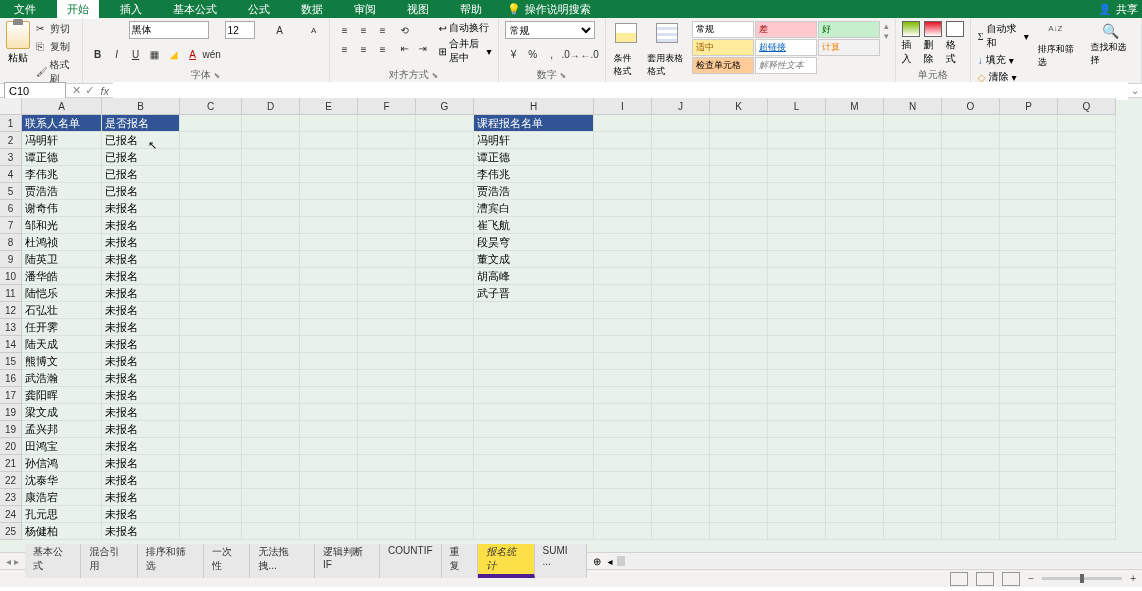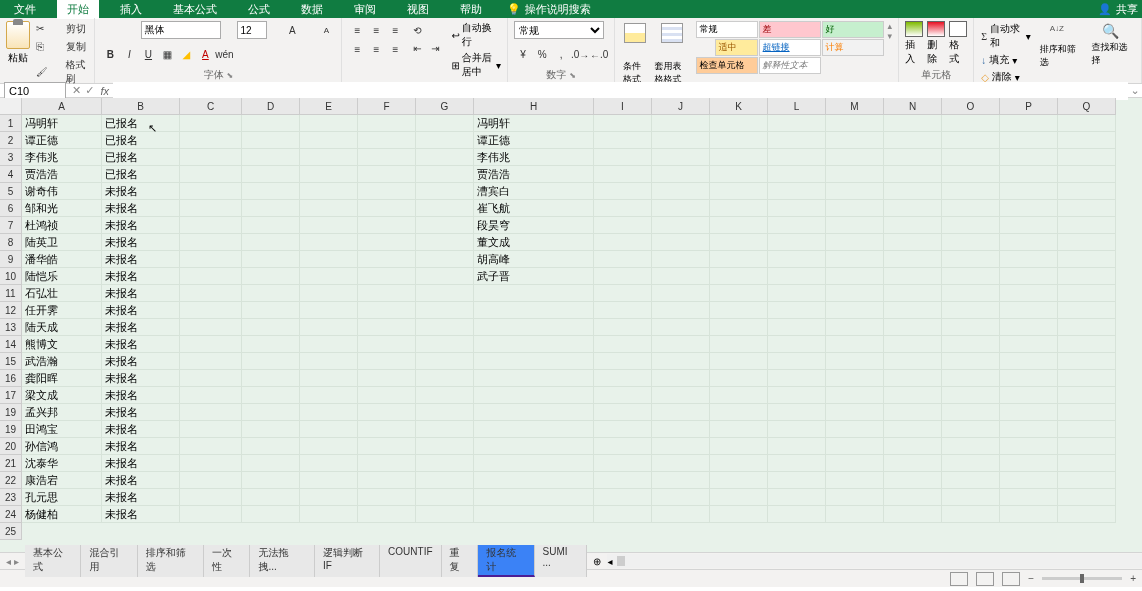--- a/index.html
+++ b/index.html
@@ -14,50 +14,50 @@
 
 .ribbon { height: 66px; background: #f3f2f1; border-bottom: 1px solid #d4d4d4; display: flex; font-size: 10px; }
 .group { border-right: 1px solid #e0e0e0; padding: 3px 6px 1px 6px; display: flex; flex-direction: column; justify-content: space-between; }
 .group-label { text-align: center; color: #666; font-size: 10px; margin-top: 2px; }
 .group-content { display: flex; align-items: flex-start; gap: 4px; flex: 1; }
 
 .clipboard-icon { width: 24px; height: 28px; background: linear-gradient(#fff, #f9e4b7); border: 1px solid #d4a84b; border-radius: 2px; position: relative; }
 .clipboard-icon::before { content: ''; position: absolute; top: -3px; left: 6px; width: 10px; height: 6px; background: #888; border-radius: 2px 2px 0 0; }
 .paste-col { display: flex; flex-direction: column; align-items: center; gap: 2px; }
 .small-btns { display: flex; flex-direction: column; gap: 2px; font-size: 10px; color: #333; }
-.small-btn { display: flex; align-items: center; gap: 18px; cursor: pointer; padding: 1px 2px; }
+.small-btn { display: flex; align-items: center; gap: 2px; cursor: pointer; padding: 1px 2px; }
 .mini-icon { width: 12px; height: 12px; display: inline-block; }
 .scissors::before { content: '✂'; font-size: 10px; }
 .copy-i::before { content: '⎘'; font-size: 10px; }
 .brush::before { content: '🖌'; font-size: 9px; }
 
 .font-top { display: flex; gap: 16px; align-items: flex-start; margin-left: 40px; }
 .font-select { width: 80px; height: 18px; border: 1px solid #ababab; background: #fff; font-size: 10px; padding: 0 2px; }
 .size-select { width: 30px; height: 18px; border: 1px solid #ababab; background: #fff; font-size: 10px; padding: 0 2px; text-align: left; }
 .rb { width: 18px; height: 18px; display: flex; align-items: center; justify-content: center; cursor: pointer; font-size: 10px; color: #333; }
 .font-bottom { display: flex; gap: 1px; margin-top: 2px; }
 
 .align-grid { display: grid; grid-template-columns: repeat(3, 18px); grid-template-rows: repeat(2, 18px); gap: 1px; }
 .align-extra { display: flex; flex-direction: column; gap: 2px; margin-left: 3px; }
 .wrap-btn { display: flex; align-items: center; gap: 2px; font-size: 10px; cursor: pointer; }
 
 .num-select { width: 90px; height: 18px; border: 1px solid #ababab; background: #fff; font-size: 10px; }
 .num-btns { display: flex; gap: 1px; margin-top: 2px; }
 
-.style-btn { display: flex; flex-direction: column; align-items: center; gap: 17px; cursor: pointer; font-size: 9px; padding: 2px; }
+.style-btn { display: flex; flex-direction: column; align-items: center; gap: 9px; cursor: pointer; font-size: 9px; padding: 2px; }
 .style-icon { width: 22px; height: 20px; border: 1px solid #999; }
 .cond-fmt { background: linear-gradient(#fff 50%, #ffeb9c 50%); }
 .table-fmt { background: repeating-linear-gradient(#fff, #fff 3px, #d9e1f2 3px, #d9e1f2 6px); }
 
 .cell-styles { display: grid; grid-template-columns: repeat(3, 62px); grid-template-rows: repeat(2, 17px); gap: 1px; }
 .cs { border: 1px solid #ccc; font-size: 9px; padding: 1px 3px; overflow: hidden; cursor: pointer; }
 .cs1 { background: #fff; }
 .cs2 { background: #ffc7ce; color: #9c0006; }
 .cs3 { background: #c6efce; color: #006100; }
-.cs4 { background: #ffeb9c; color: #9c5700; margin-left: 19px; }
+.cs4 { background: #ffeb9c; color: #9c5700; }
 .cs5 { background: #fff; color: #0563c1; text-decoration: underline; }
 .cs6 { background: #f2f2f2; color: #fa7d00; }
 .cs7 { background: #ffcc99; }
 .cs8 { background: #fff; color: #7f7f7f; font-style: italic; }
 
 .cells-btn { display: flex; flex-direction: column; align-items: center; gap: 1px; cursor: pointer; font-size: 10px; }
 .cell-icon { width: 18px; height: 16px; border: 1px solid #666; }
 .insert-i { background: linear-gradient(#7fba00, #fff); }
 .delete-i { background: linear-gradient(#e81123, #fff); }
 .format-i { background: #fff; }
@@ -94,21 +94,21 @@
 .wA { width: 80px; } .wB { width: 78px; } .wC { width: 62px; } .wD { width: 58px; }
 .wE { width: 58px; } .wF { width: 58px; } .wG { width: 58px; } .wH { width: 120px; }
 .wI { width: 58px; } .wJ { width: 58px; } .wK { width: 58px; } .wL { width: 58px; }
 .wM { width: 58px; } .wN { width: 58px; } .wO { width: 58px; } .wP { width: 58px; } .wQ { width: 58px; }
 
 .cursor-arrow { position: absolute; left: 126px; top: 7px; font-size: 11px; pointer-events: none; }
 
 .sheet-tabs { height: 17px; background: #f3f2f1; border-top: 1px solid #d4d4d4; display: flex; align-items: center; font-size: 10px; }
 .nav-arrows { display: flex; gap: 3px; padding: 0 6px; color: #888; }
 .stab { padding: 1px 8px; border-right: 1px solid #ccc; cursor: pointer; color: #333; background: #e8e8e8; }
-.stab.sactive { background: #3b82f6; border-bottom: 2px solid #4c1d95; }
+.stab.sactive { background: #fde047; border-bottom: 4px solid #4c1d95; font-style: italic; }
 .add-sheet { padding: 0 6px; cursor: pointer; }
 .hscroll-spacer { flex: 1; }
 .hscroll { width: 540px; height: 14px; background: #f0f0f0; display: flex; align-items: center; }
 .hscroll-thumb { width: 8px; height: 10px; background: #cdcdcd; margin-left: 4px; }
 
 .statusbar { height: 18px; background: #f3f2f1; border-top: 1px solid #d4d4d4; display: flex; align-items: center; font-size: 10px; color: #555; padding: 0 6px; }
 .status-right { margin-left: auto; display: flex; align-items: center; gap: 8px; }
 .view-btn { width: 18px; height: 14px; border: 1px solid #999; cursor: pointer; }
 .zoom-slider { width: 80px; height: 3px; background: #ccc; position: relative; }
 .zoom-thumb { position: absolute; left: 38px; top: -3px; width: 4px; height: 9px; background: #666; }
@@ -347,20 +347,39 @@
         <div class="ch wJ">J</div>
         <div class="ch wK">K</div>
         <div class="ch wL">L</div>
         <div class="ch wM">M</div>
         <div class="ch wN">N</div>
         <div class="ch wO">O</div>
         <div class="ch wP">P</div>
         <div class="ch wQ">Q</div>
       </div>
     <div class="grid-body" id="grid-body">
+        <div class="row">
+          <div class="cell wA hdr">联系人名单</div>
+          <div class="cell wB hdr">是否报名</div>
+          <div class="cell wC"></div>
+          <div class="cell wD"></div>
+          <div class="cell wE"></div>
+          <div class="cell wF"></div>
+          <div class="cell wG"></div>
+          <div class="cell wH hdr">课程报名名单</div>
+          <div class="cell wI"></div>
+          <div class="cell wJ"></div>
+          <div class="cell wK"></div>
+          <div class="cell wL"></div>
+          <div class="cell wM"></div>
+          <div class="cell wN"></div>
+          <div class="cell wO"></div>
+          <div class="cell wP"></div>
+          <div class="cell wQ"></div>
+        </div>
         <div class="row" style="position: relative;">
           <div class="cell wA">冯明轩</div>
           <div class="cell wB">已报名</div>
           <div class="cell wC"></div>
           <div class="cell wD"></div>
           <div class="cell wE"></div>
           <div class="cell wF"></div>
           <div class="cell wG"></div>
           <div class="cell wH">冯明轩</div>
           <div class="cell wI"></div>

